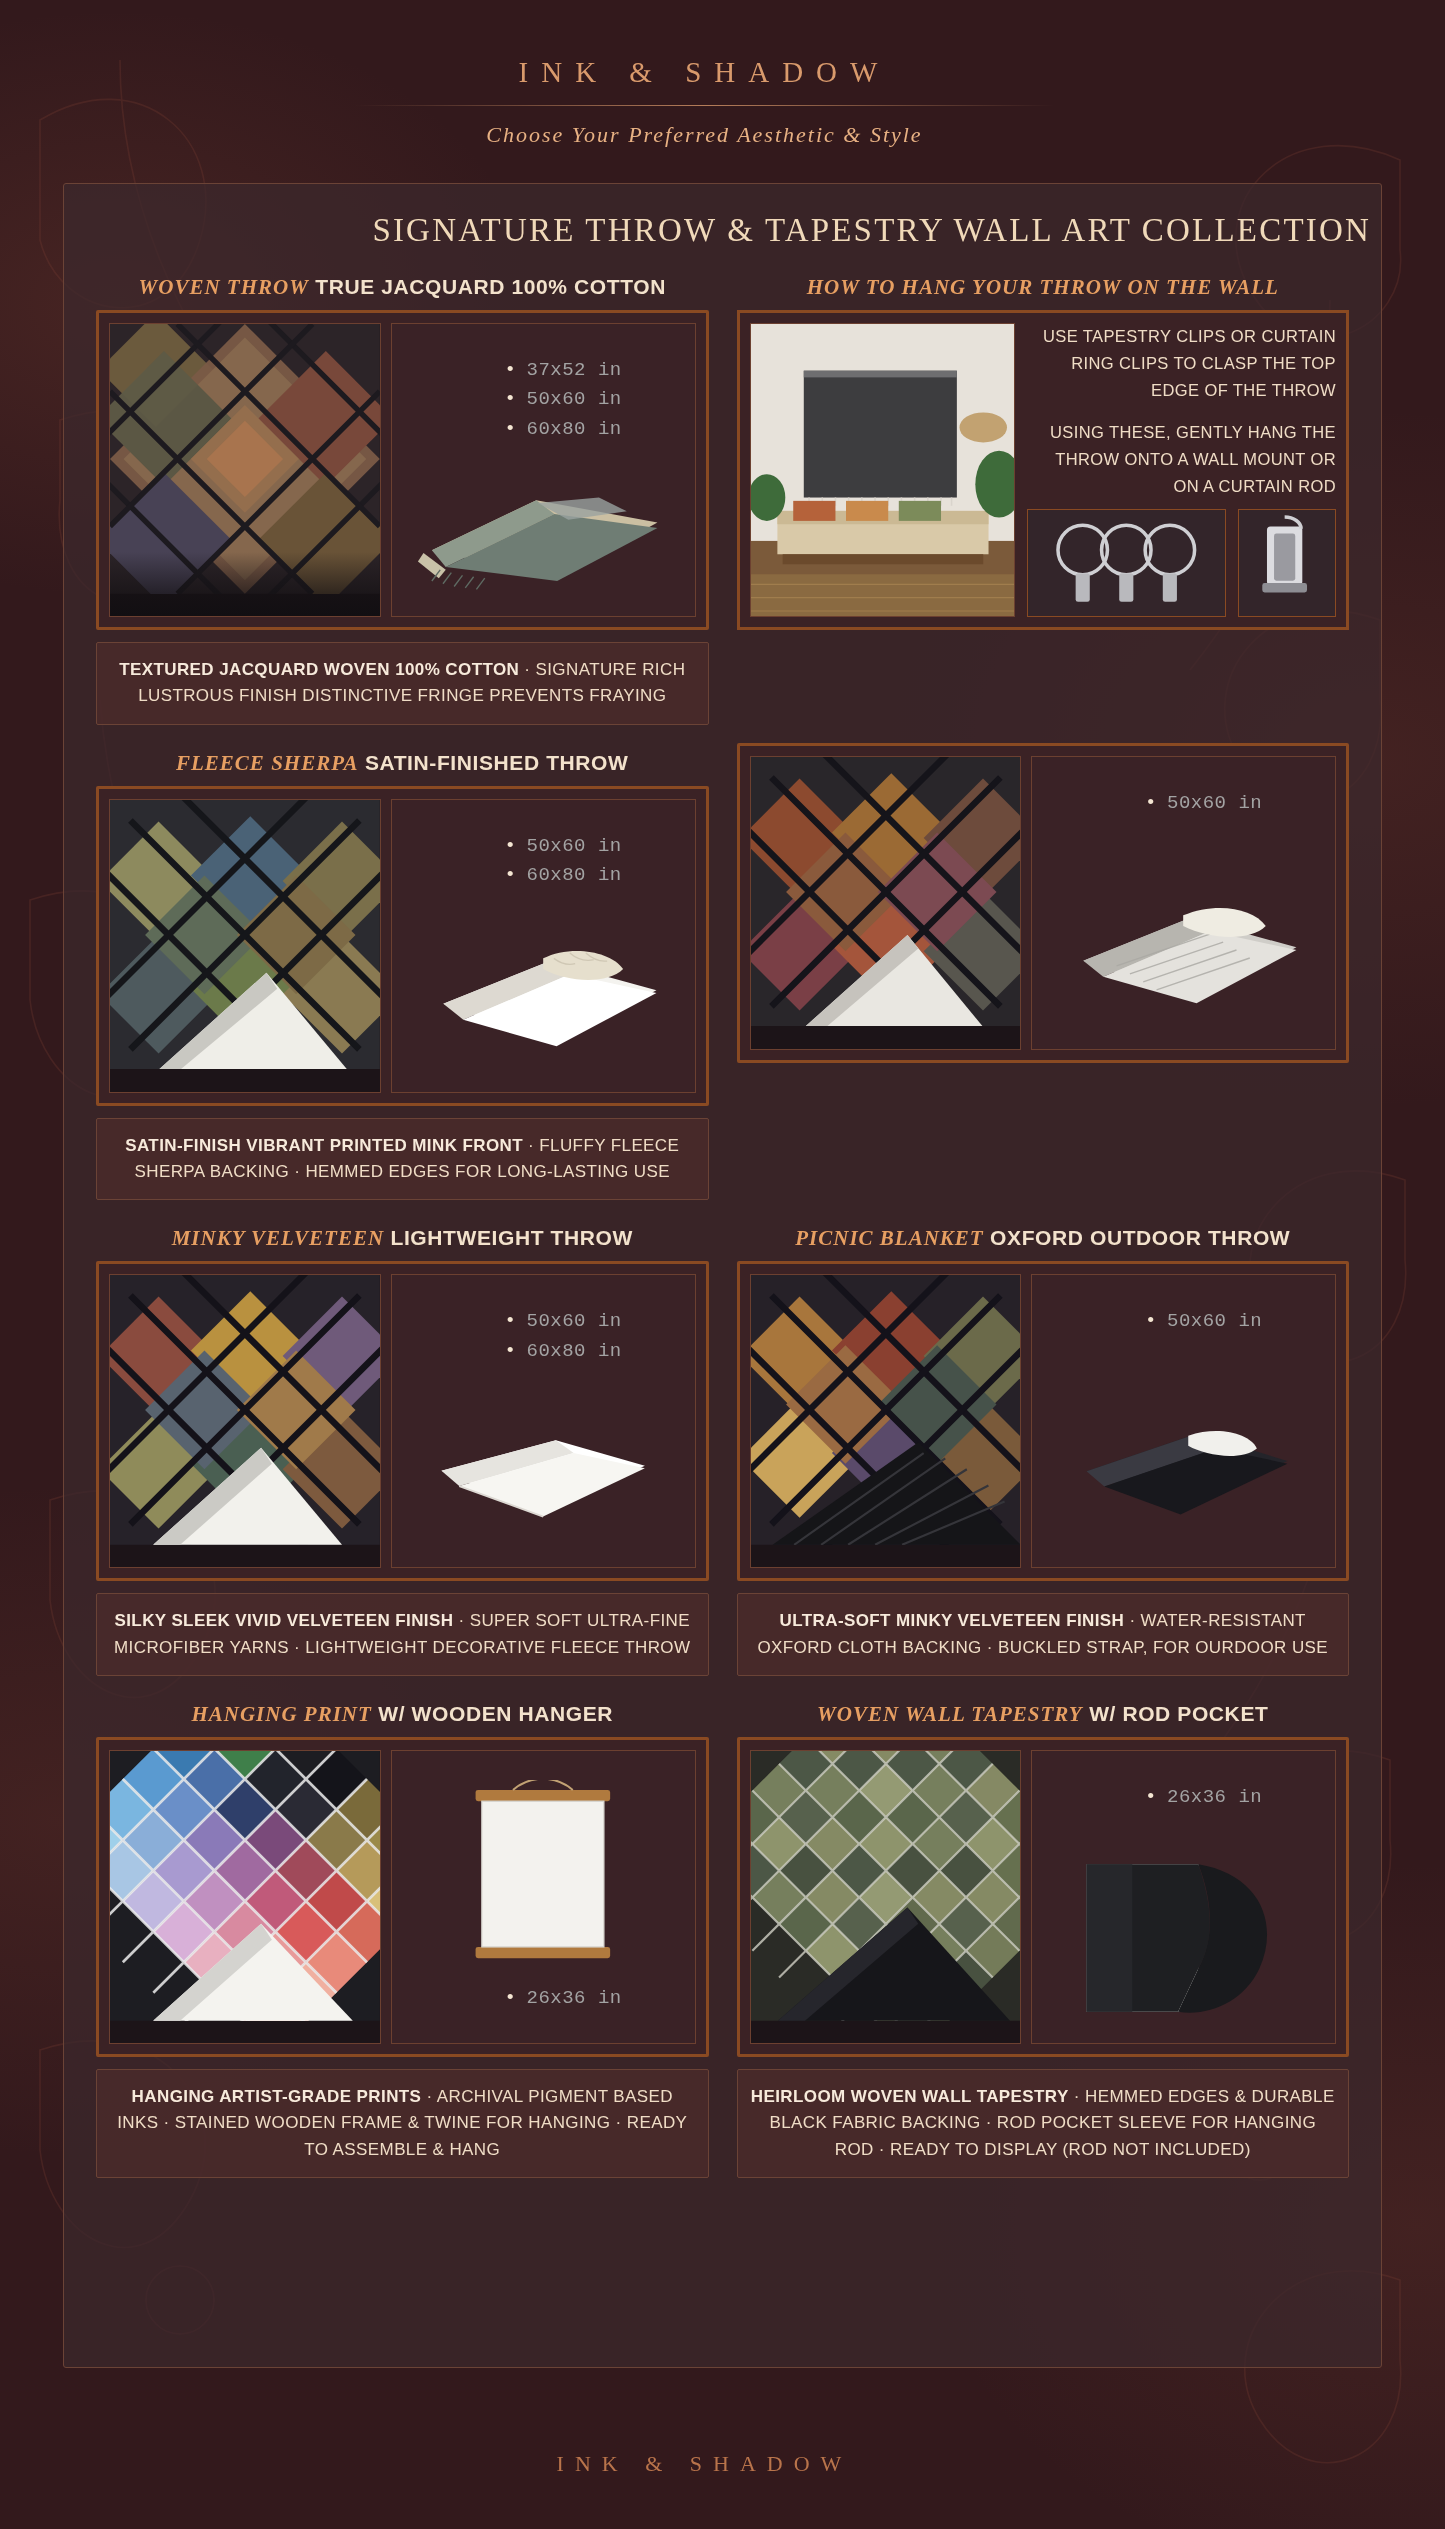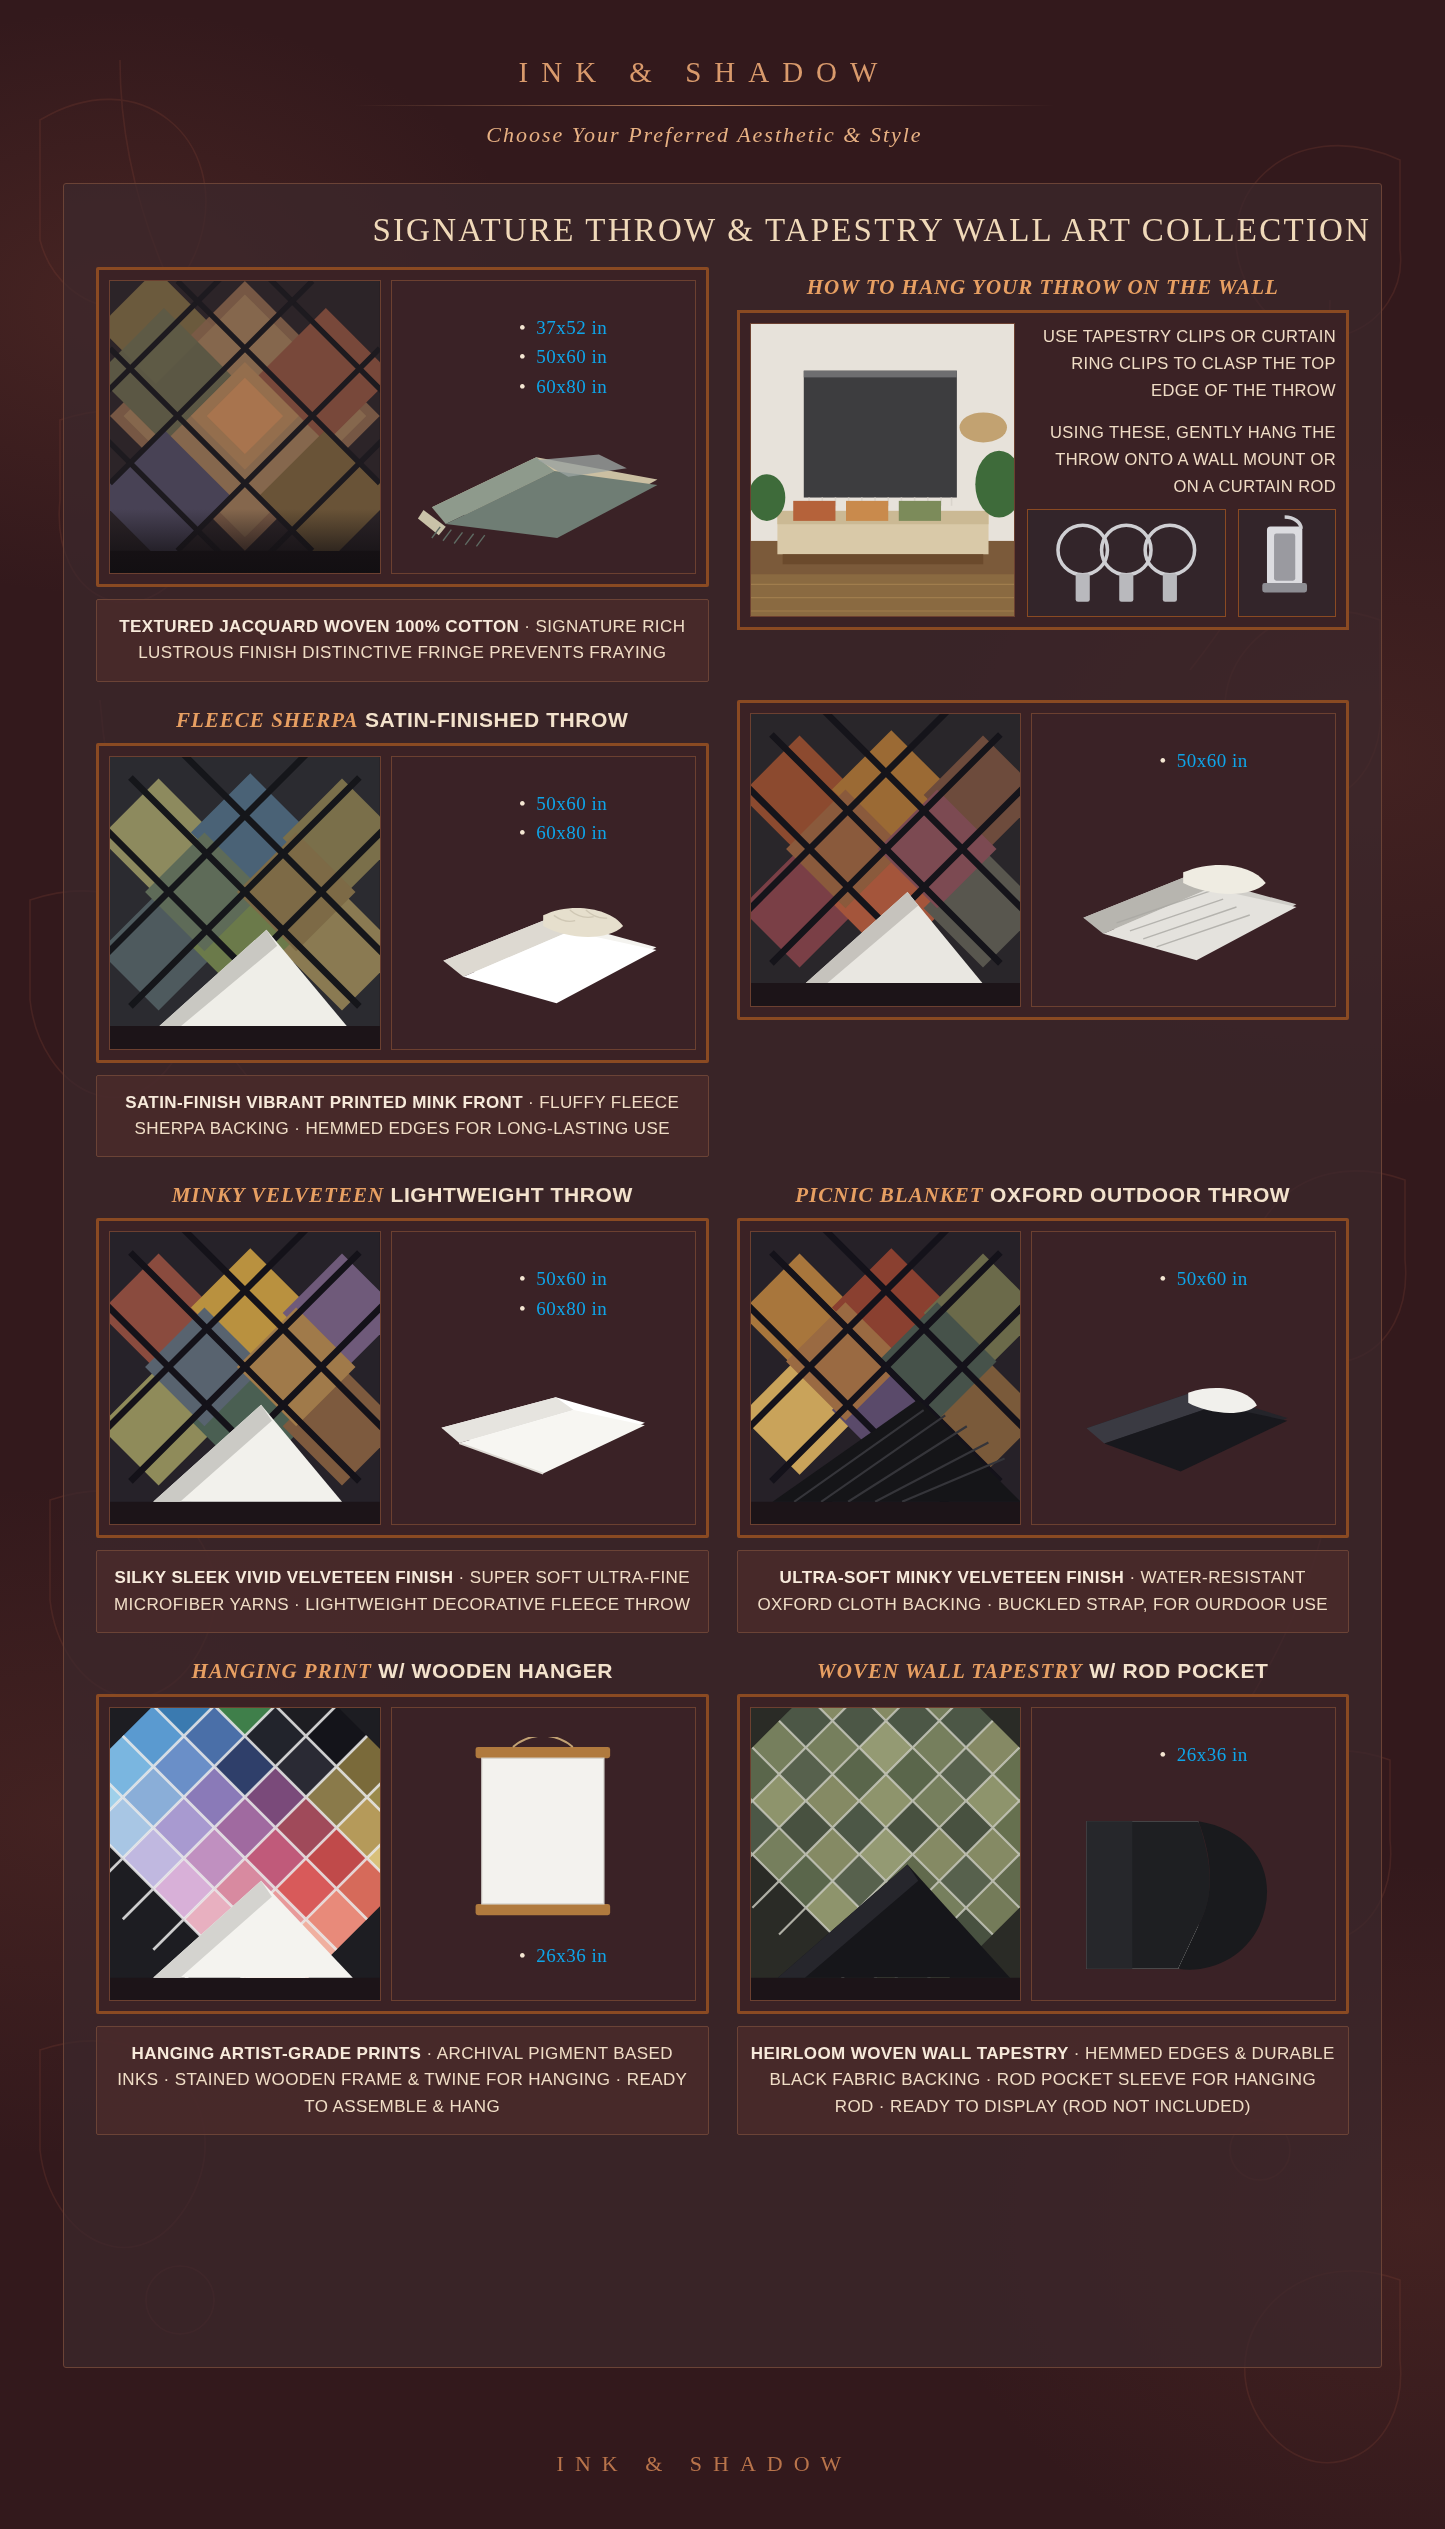--- a/index.html
+++ b/index.html
@@ -122,23 +122,23 @@
     border:1px solid #6c4030;
     position:relative;
     overflow:hidden;
   }
   .sizes{
     position:absolute;left:0;right:0;top:16px;
     text-align:center;
   }
   .sizes li{
     list-style:none;
-    font-family:Liberation Serif, serif;
+    font-family:Liberation Mono, monospace;
     font-size:19px;
-    color:#0ea5e9;
+    color:#a3a3a3;
     line-height:1.55;
     letter-spacing:.5px;
     position:relative;
     display:block;
   }
   .sizes li::before{
     content:"•";
     color:#f4e6d2;
     margin-right:10px;
   }
@@ -243,20 +243,24 @@
     <div class="brand-rule"></div>
     <div class="brand-sub">Choose Your Preferred Aesthetic &amp; Style</div>
   </div>
 
   <div class="panel">
     <div class="panel-title">SIGNATURE THROW &amp; TAPESTRY WALL ART COLLECTION</div>
 
     <div class="grid">
 
       <div class="cell">
+        <div class="cell-title">
+          <i>WOVEN THROW</i>
+          <span>TRUE JACQUARD 100% COTTON</span>
+        </div>
         <div class="shot">
           <div class="left">
             <svg class="quilt" viewBox="0 0 100 100" preserveAspectRatio="none">
               <rect width="100" height="100" fill="#2c2428"></rect>
               <g>
                 <rect x="2" y="2" width="30" height="30" fill="#6b5a3d" transform="rotate(45 17 17)"></rect>
                 <rect x="0" y="0" width="100" height="100" fill="none"></rect>
               </g>
               <g opacity=".95">
                 <polygon points="50,0 100,50 50,100 0,50" fill="#7a5a46"></polygon>

